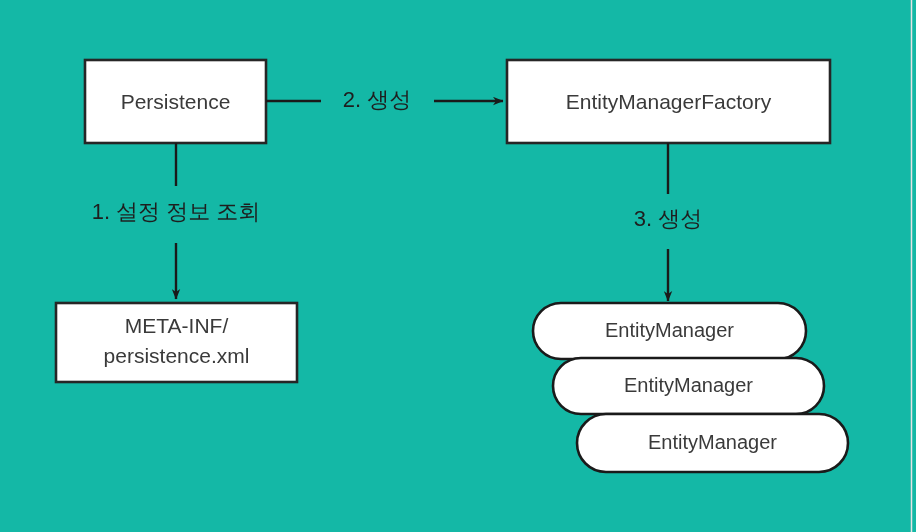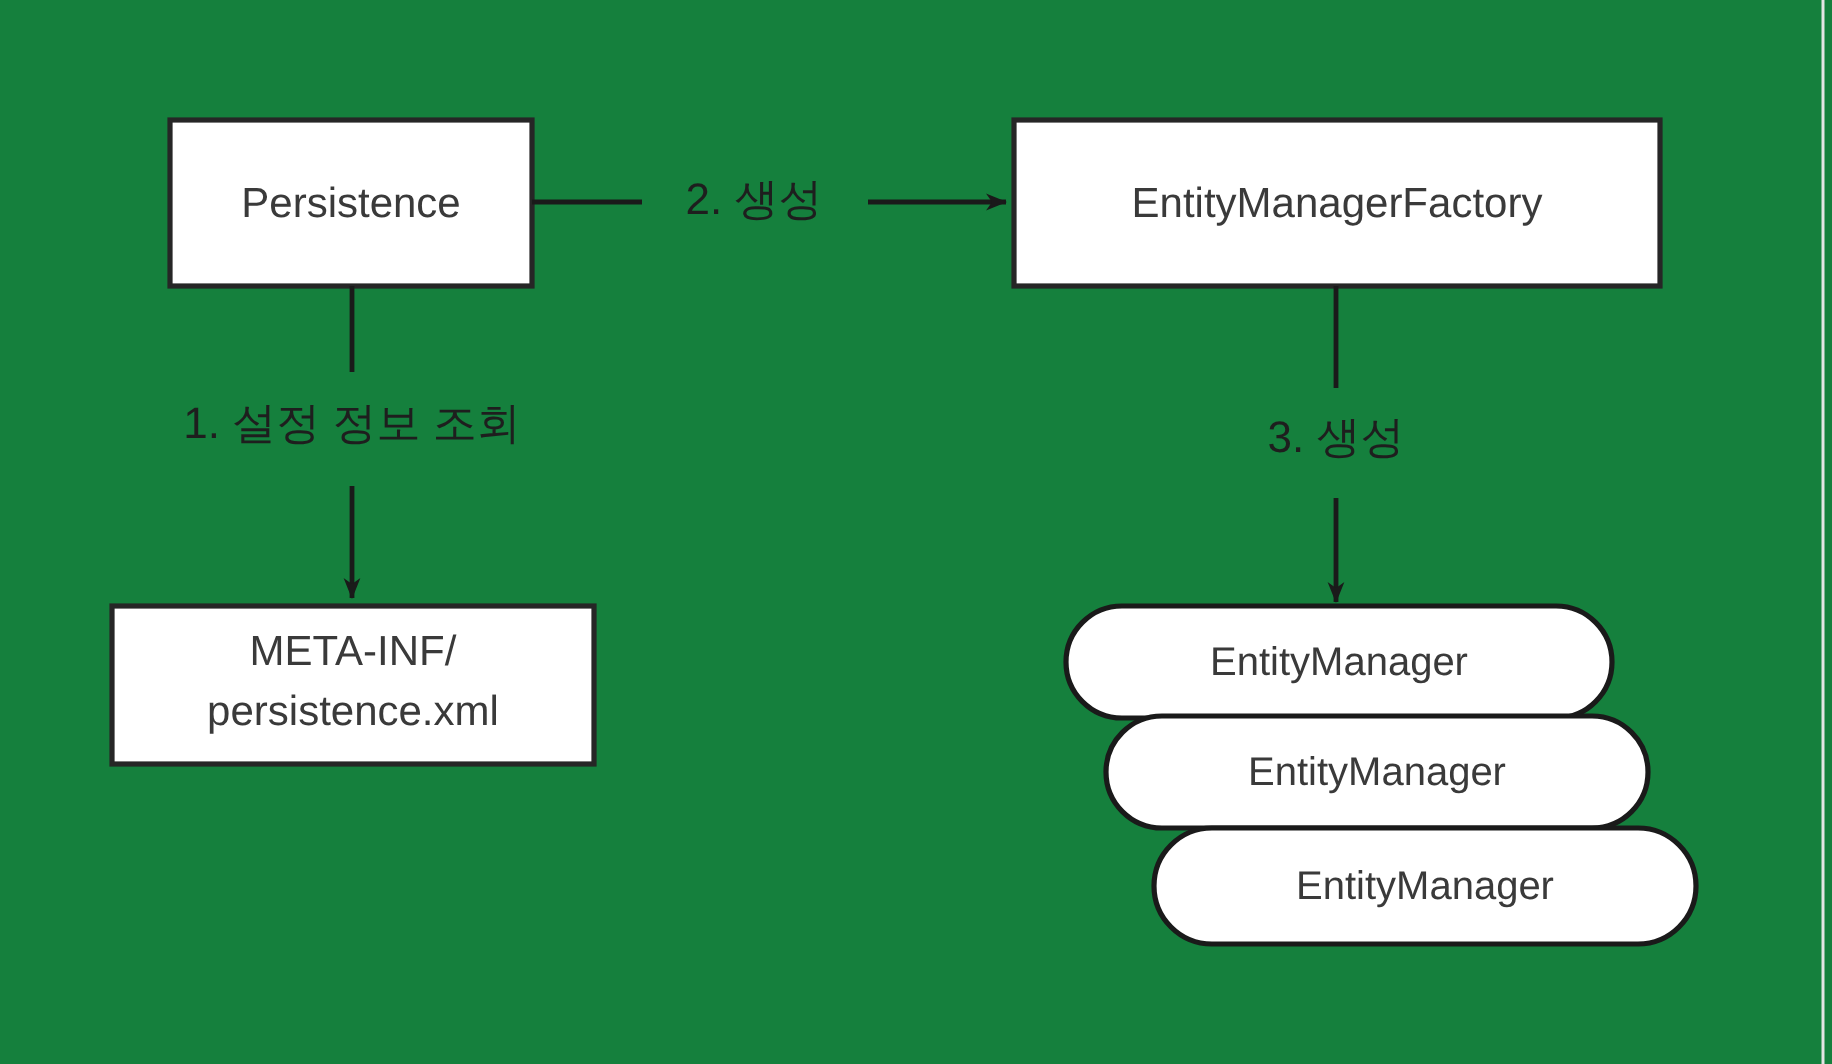--- a/index.html
+++ b/index.html
@@ -11,21 +11,21 @@
   body {
     width: 916px;
     height: 532px;
     font-family: "Liberation Sans", "DejaVu Sans", sans-serif;
     overflow: hidden;
   }
   #diagram-root {
     position: relative;
     width: 916px;
     height: 532px;
-    background: #15803d;
+    background: #14b8a6;
   }
   #diagram-svg {
     position: absolute;
     top: 0;
     left: 0;
     width: 916px;
     height: 532px;
     display: block;
   }
   .node-label {

